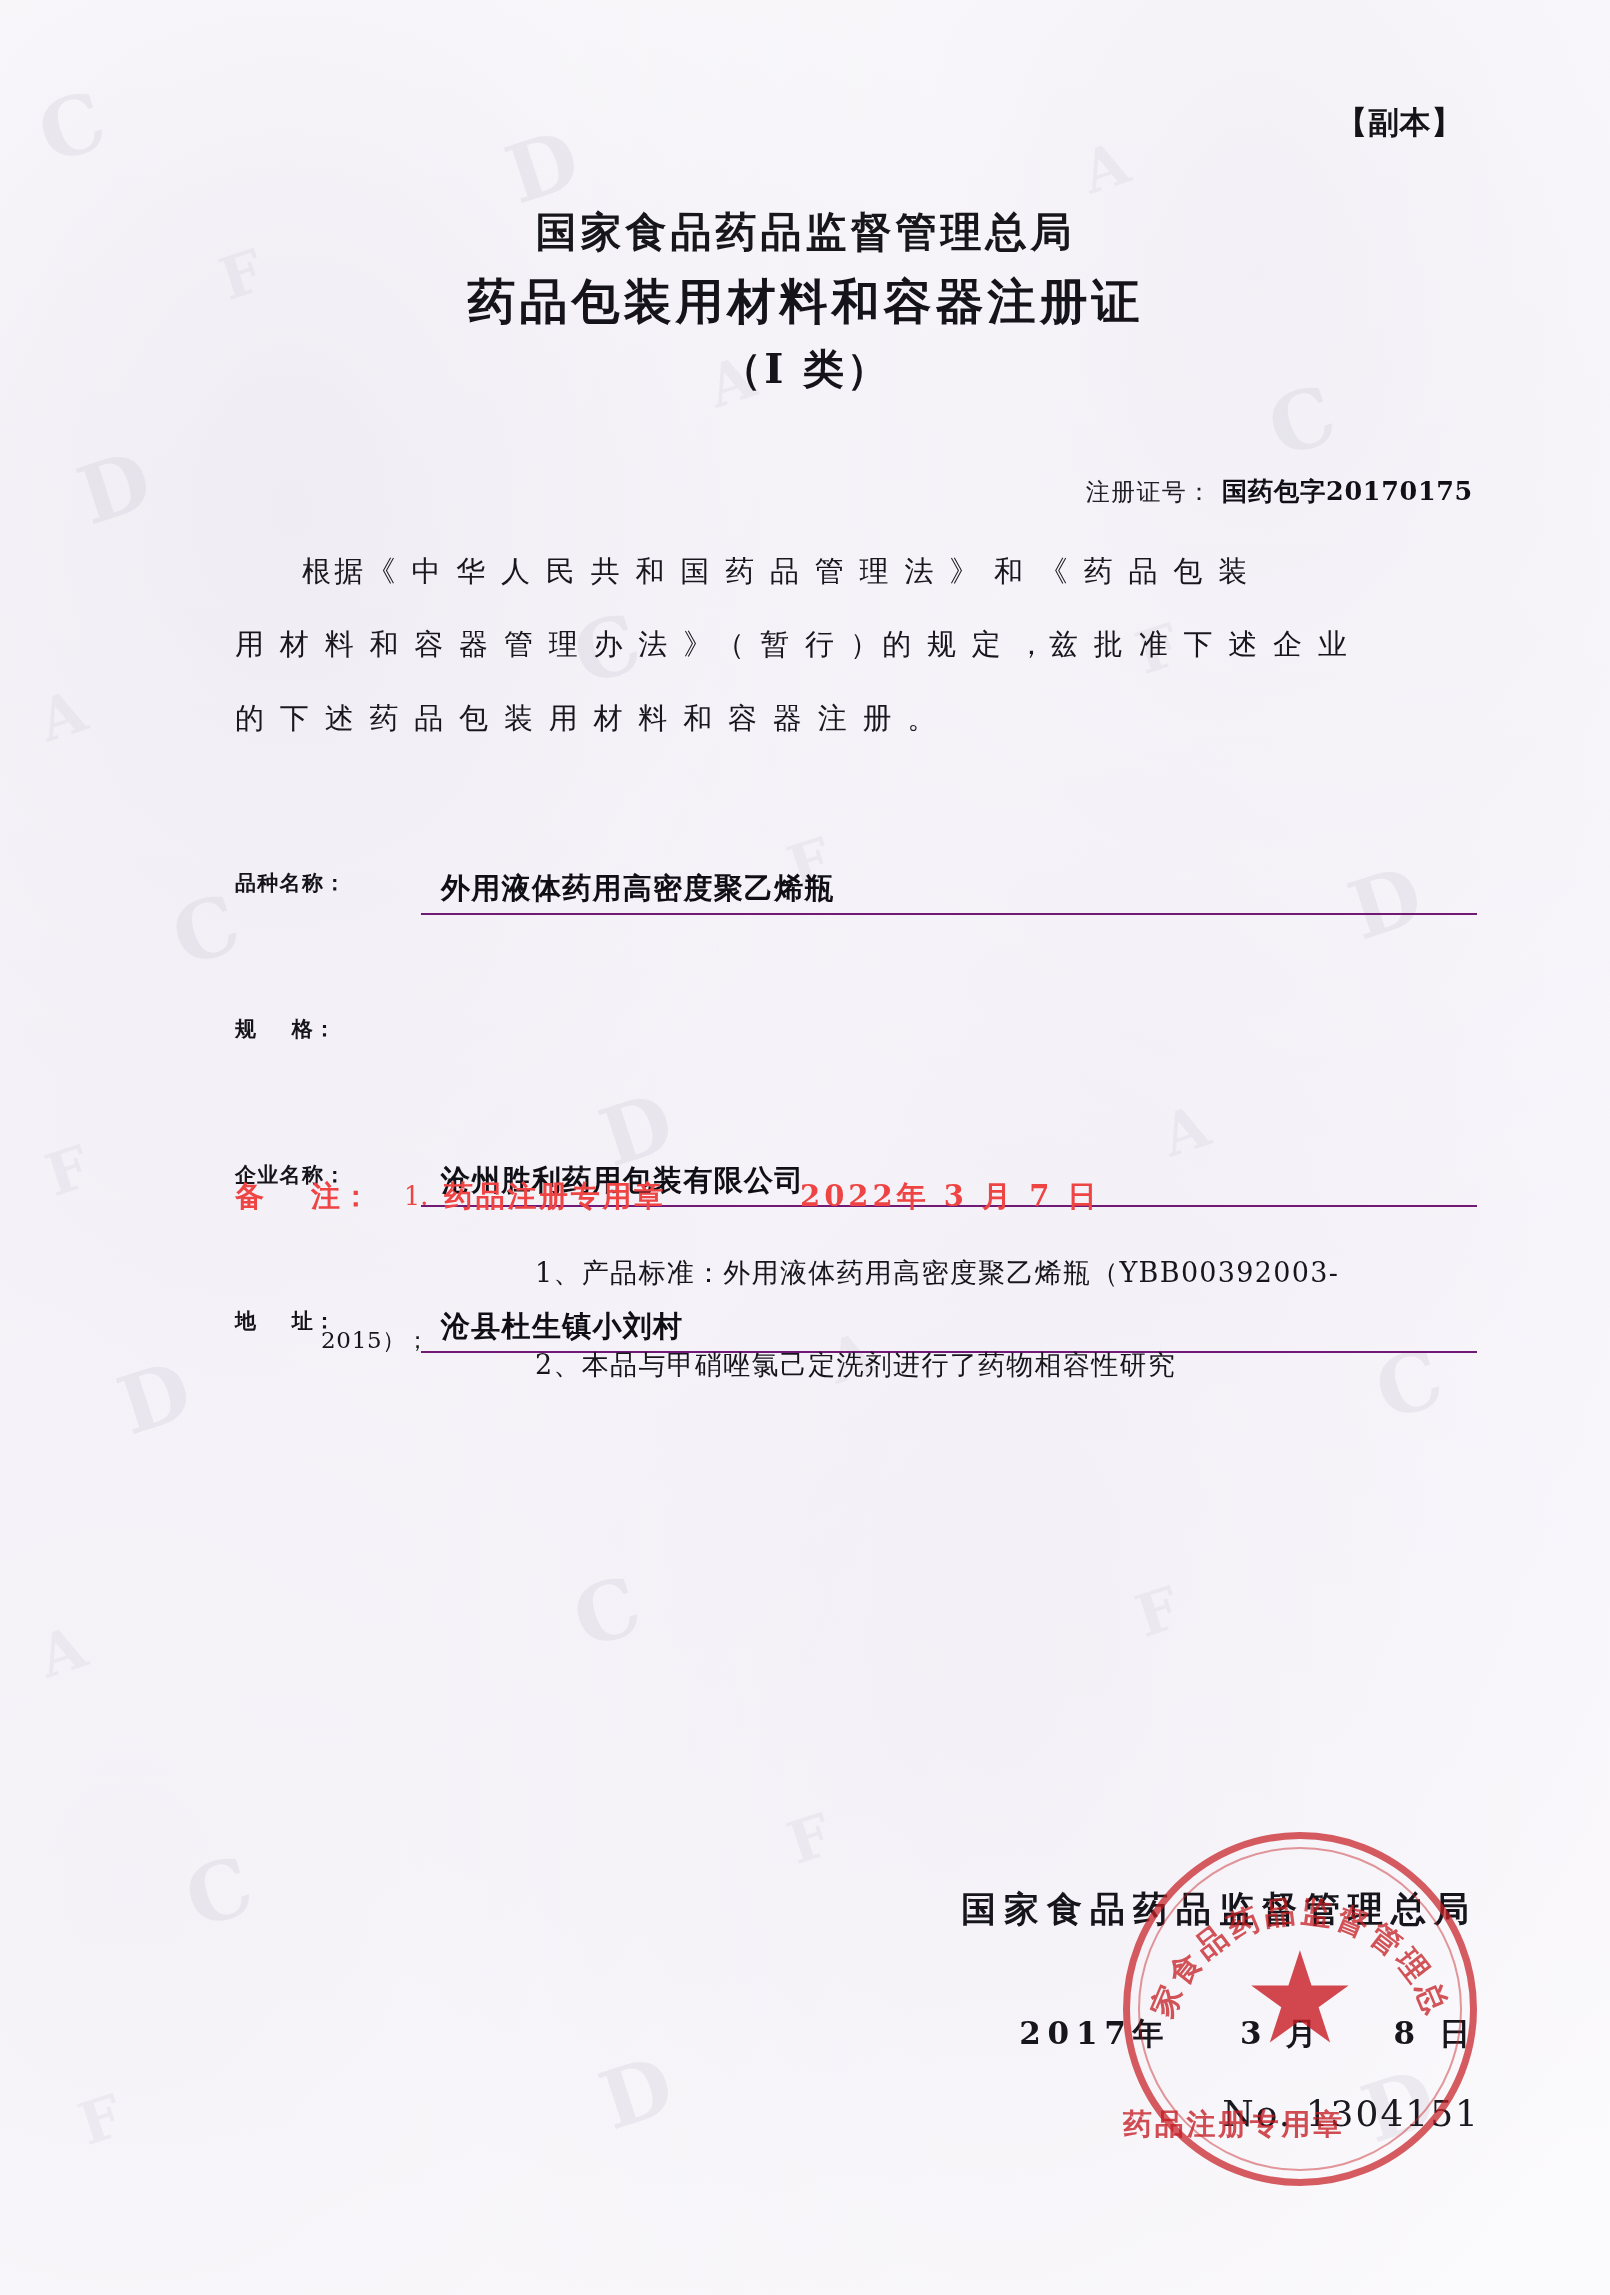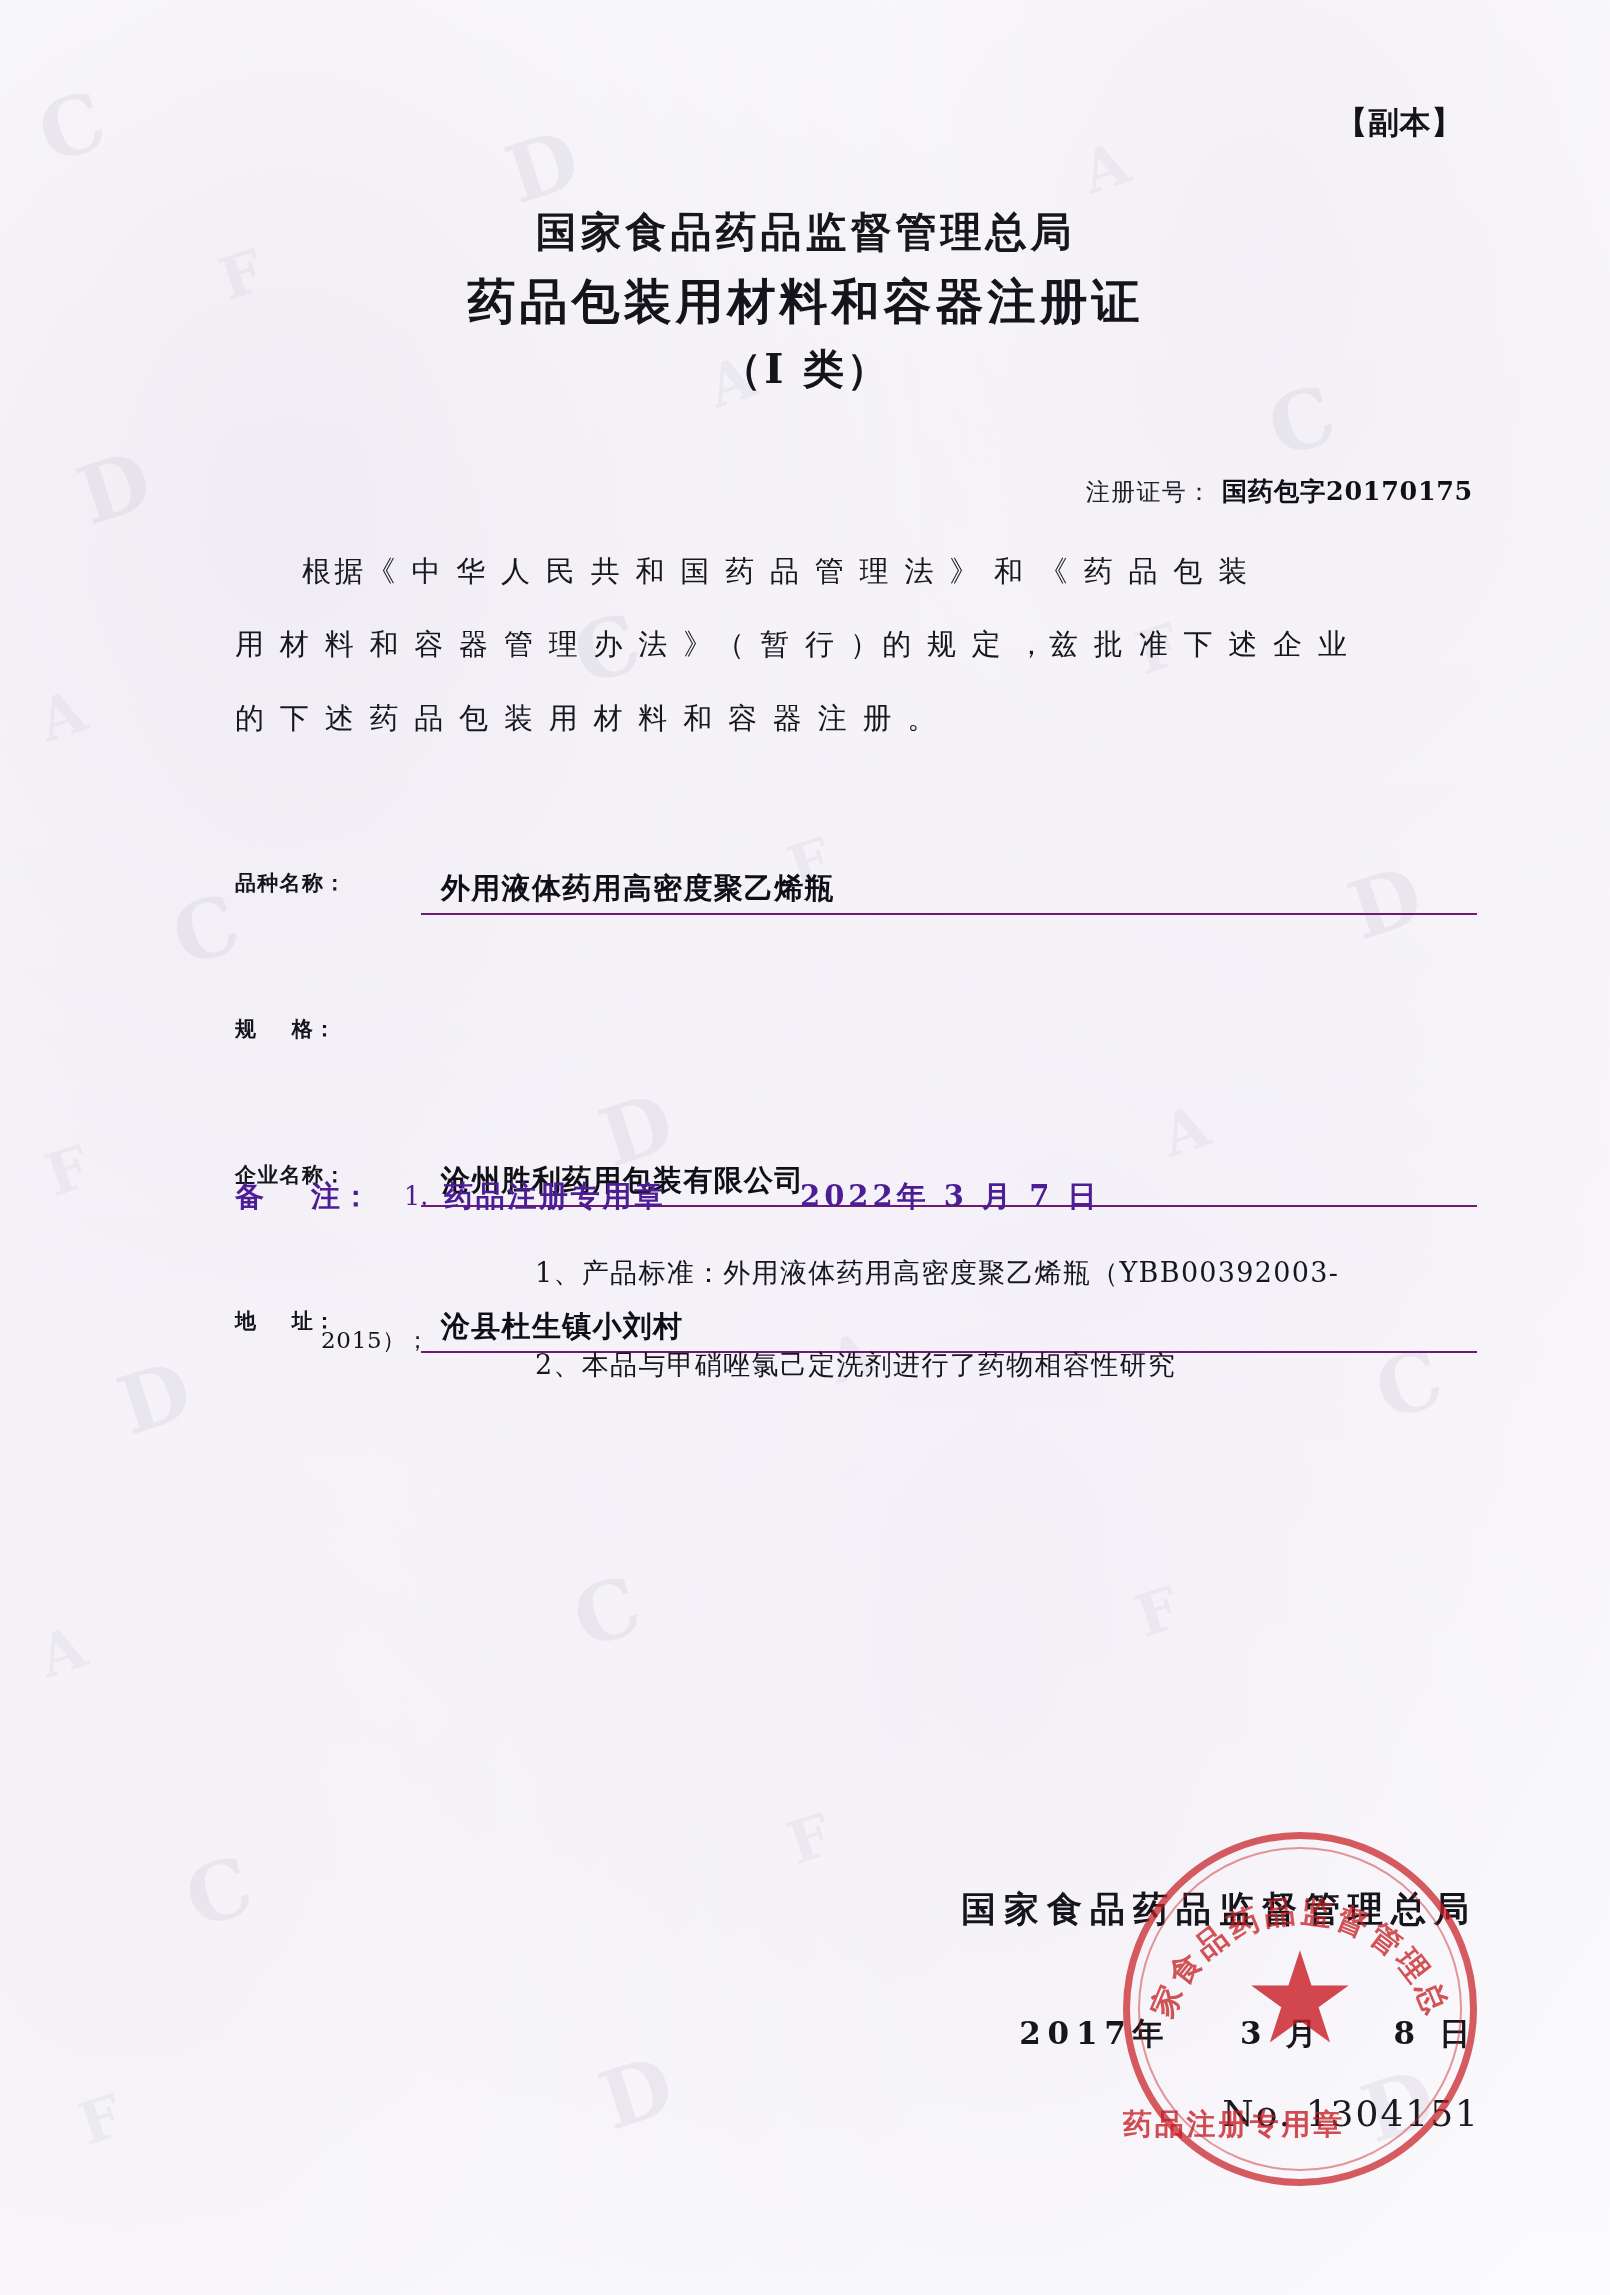--- a/index.html
+++ b/index.html
@@ -177,21 +177,21 @@
     position: absolute;
     top: 1177px;
     left: 0;
     width: 1611px;
   }
   .remark-line-1 {
     position: relative;
     height: 47px;
     font-family: "DejaVu Serif", serif;
     font-size: 29px;
-    color: #4c1d95;
+    color: #ef4444;
   }
   .remark-label {
     position: absolute;
     left: 235px;
     top: 0;
     font-weight: bold;
     white-space: pre;
     letter-spacing: 1.3px;
   }
   .remark-num {

